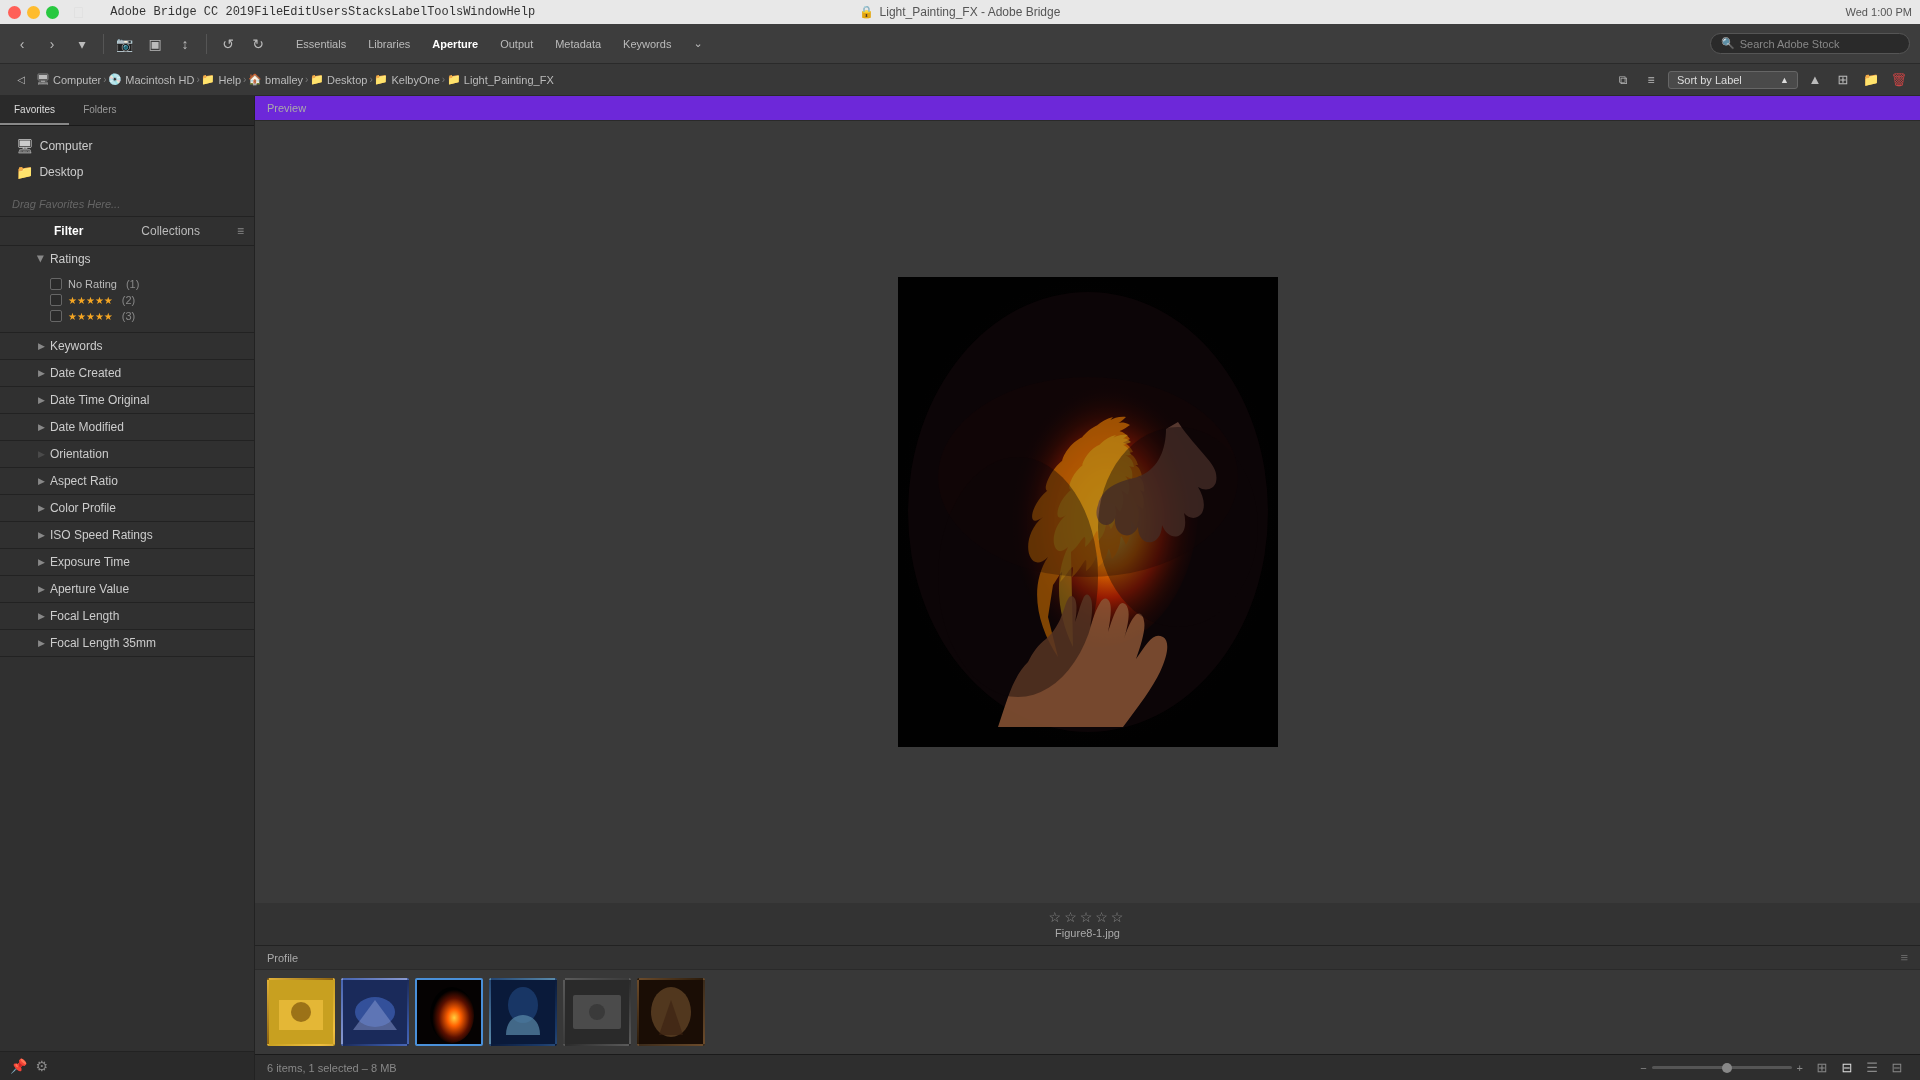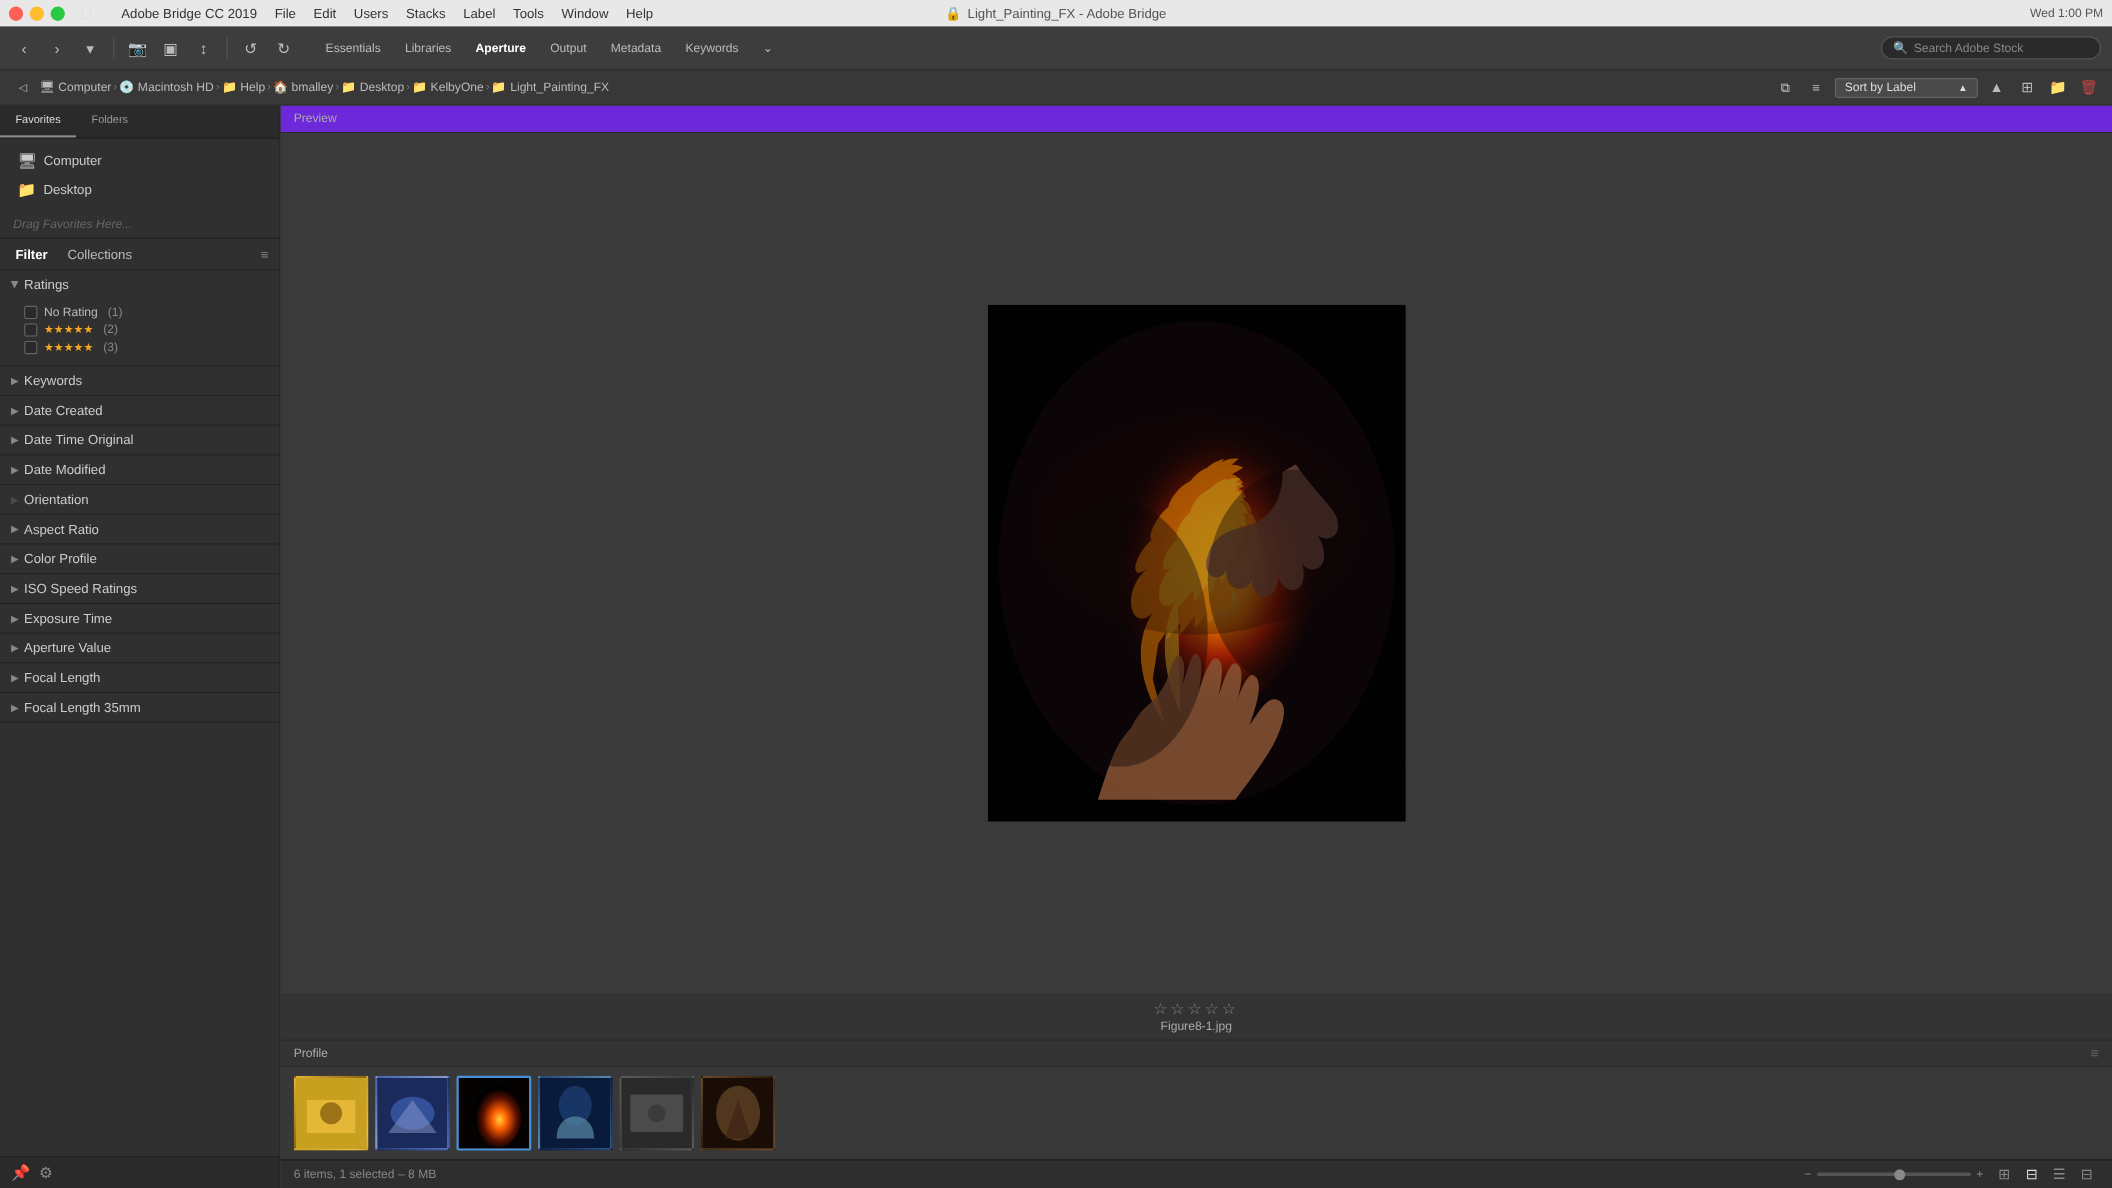--- a/index.html
+++ b/index.html
@@ -40,25 +40,25 @@
       gap: 5px;
     }
     .title-bar-right {
       margin-left: auto;
       font-size: 11px;
       color: #555;
     }
     .title-bar-app-menu {
       display: flex;
       align-items: center;
-      gap: 16px;
       margin-left: 20px;
       font-size: 12px;
       color: #333;
       font-weight: 500;
+      font-family: Liberation Mono, monospace;
     }
     .menu-item { cursor: pointer; }
 
     
     .toolbar {
       width: 100%;
       height: 40px;
       background: #3d3d3d;
       display: flex;
       align-items: center;
@@ -210,25 +210,27 @@
     .filter-panel {
       flex: 1;
       overflow-y: auto;
       padding: 0;
     }
     .filter-tab {
       font-size: 12px;
       color: #bbb;
       cursor: pointer;
       padding: 2px 4px;
+      margin-left: 40px;
     }
     .filter-tab.active { color: #fff; font-weight: 600; }
 
     .filter-section {
       border-bottom: 1px solid #222;
+      padding-left: 28px;
     }
     .filter-section-header {
       display: flex;
       align-items: center;
       padding: 6px 10px;
       cursor: pointer;
       gap: 5px;
       font-size: 12px;
       color: #ccc;
     }

